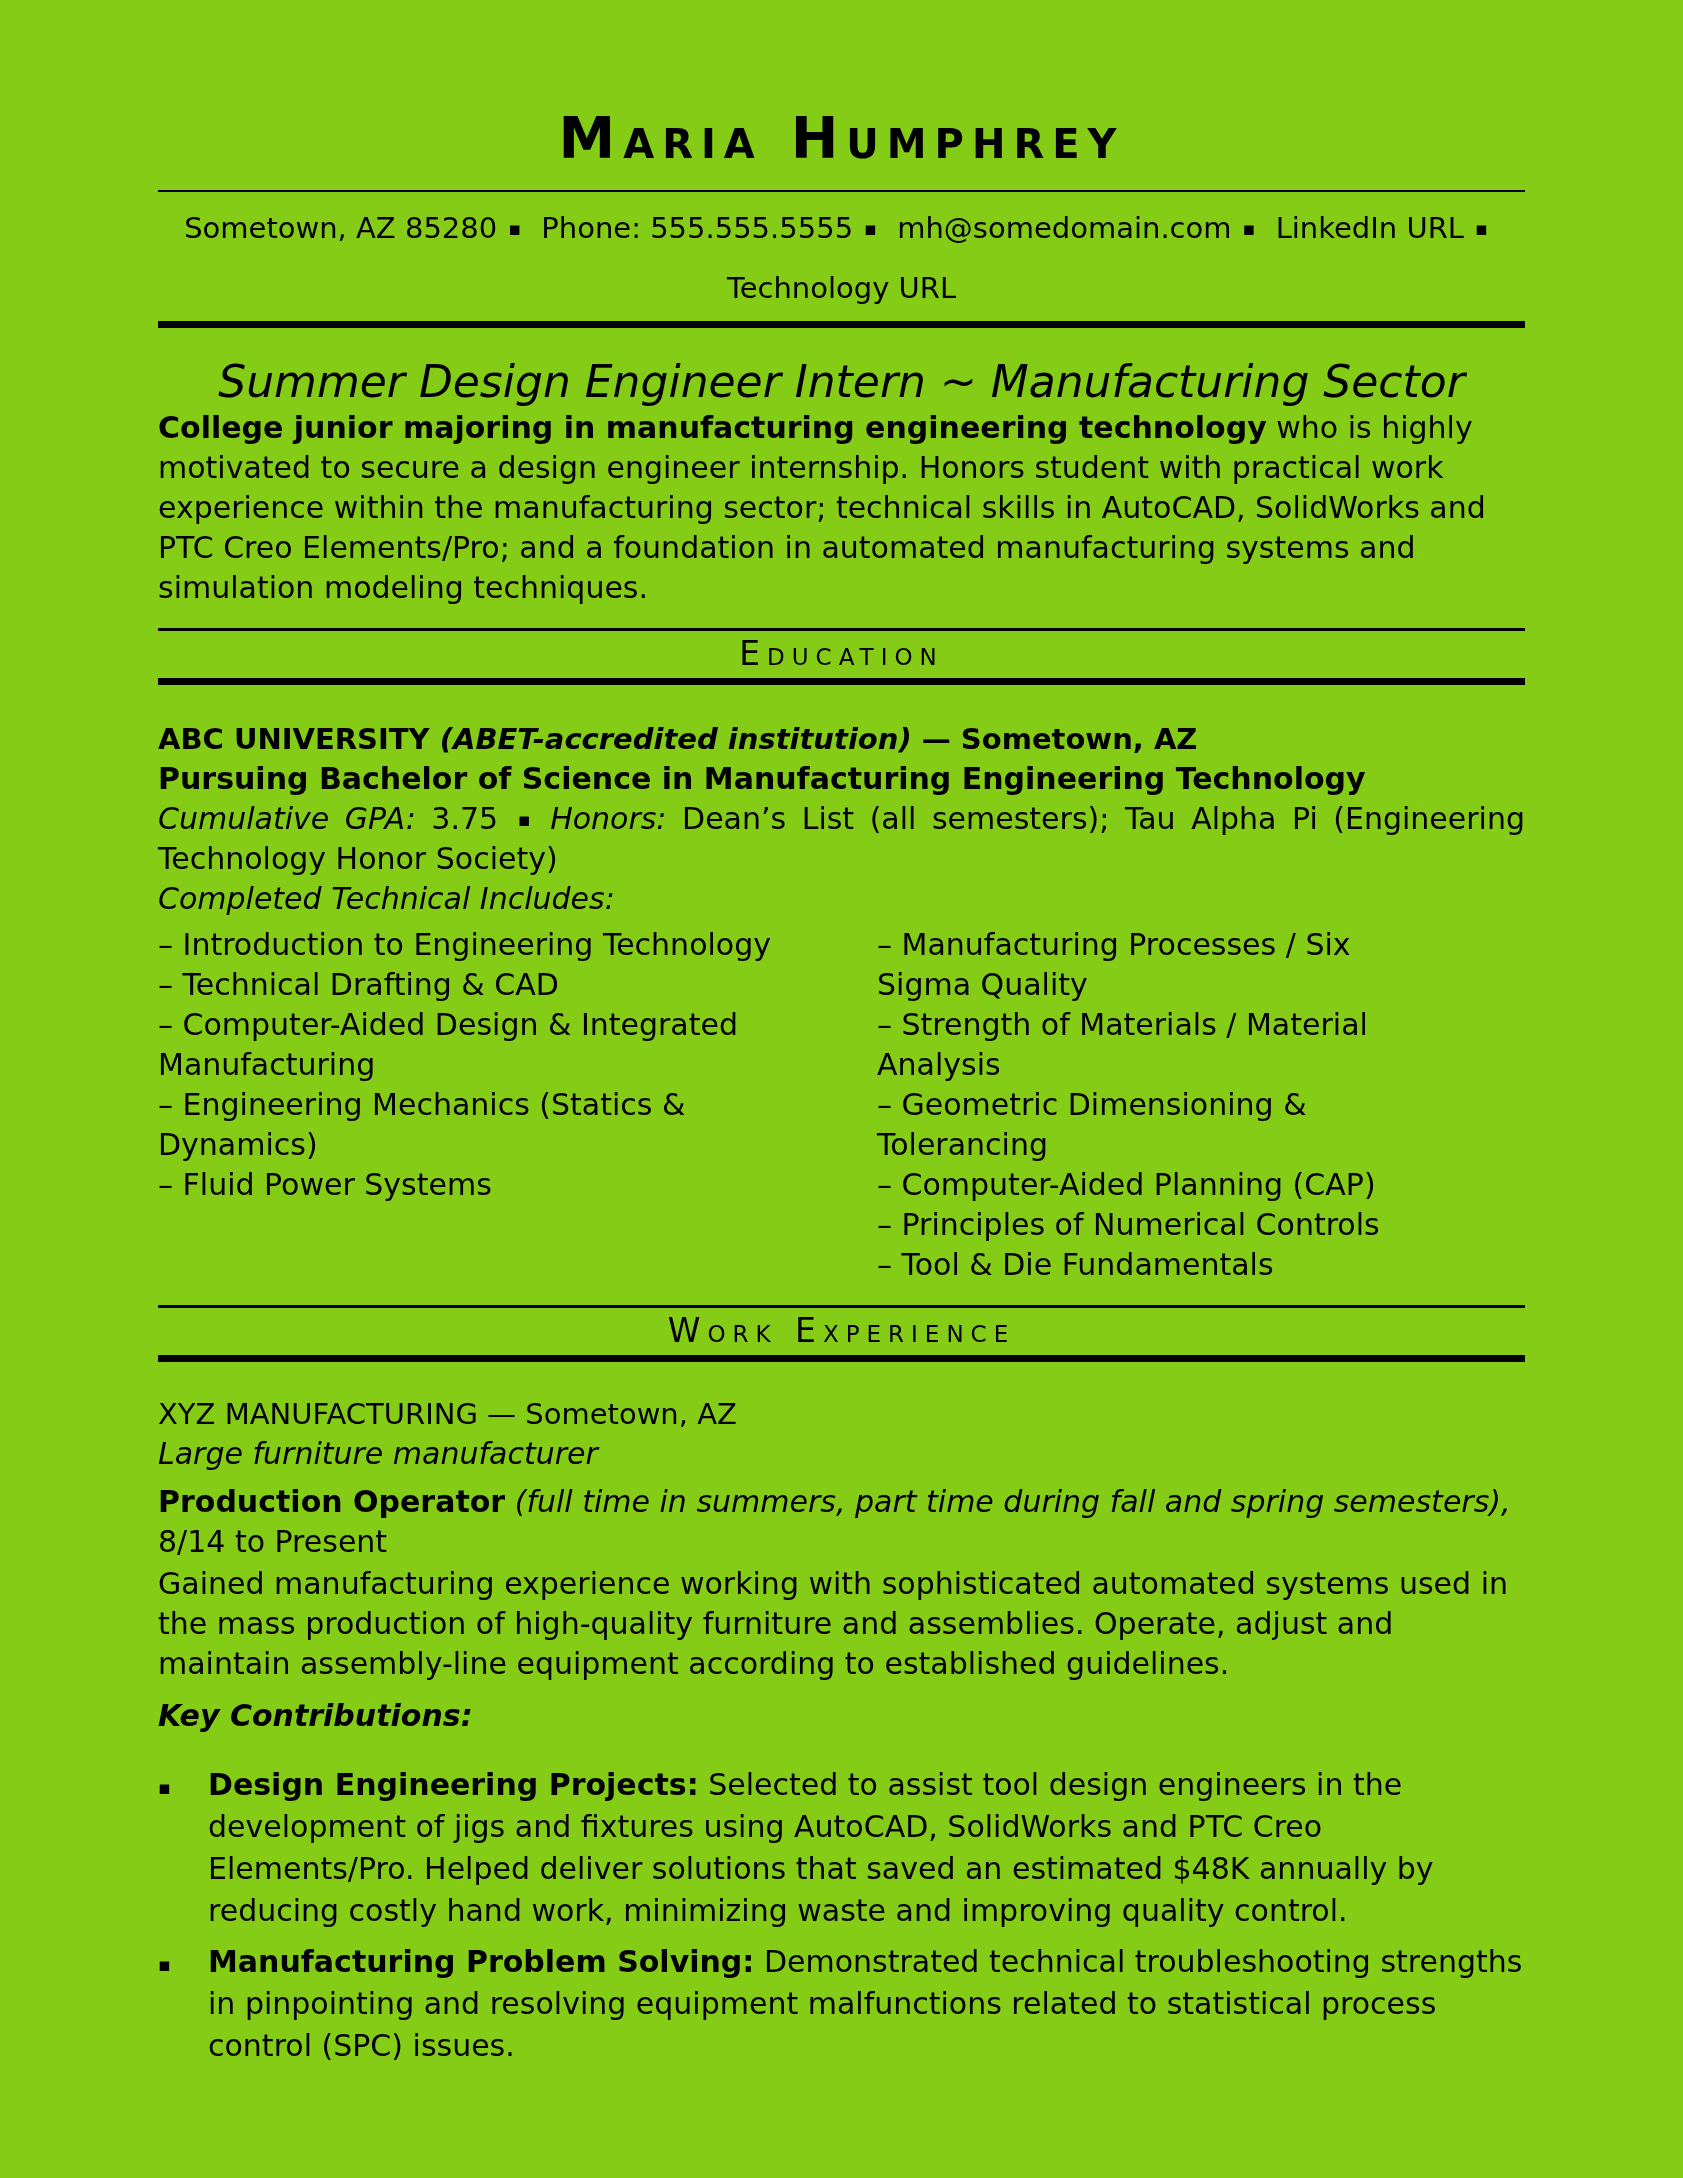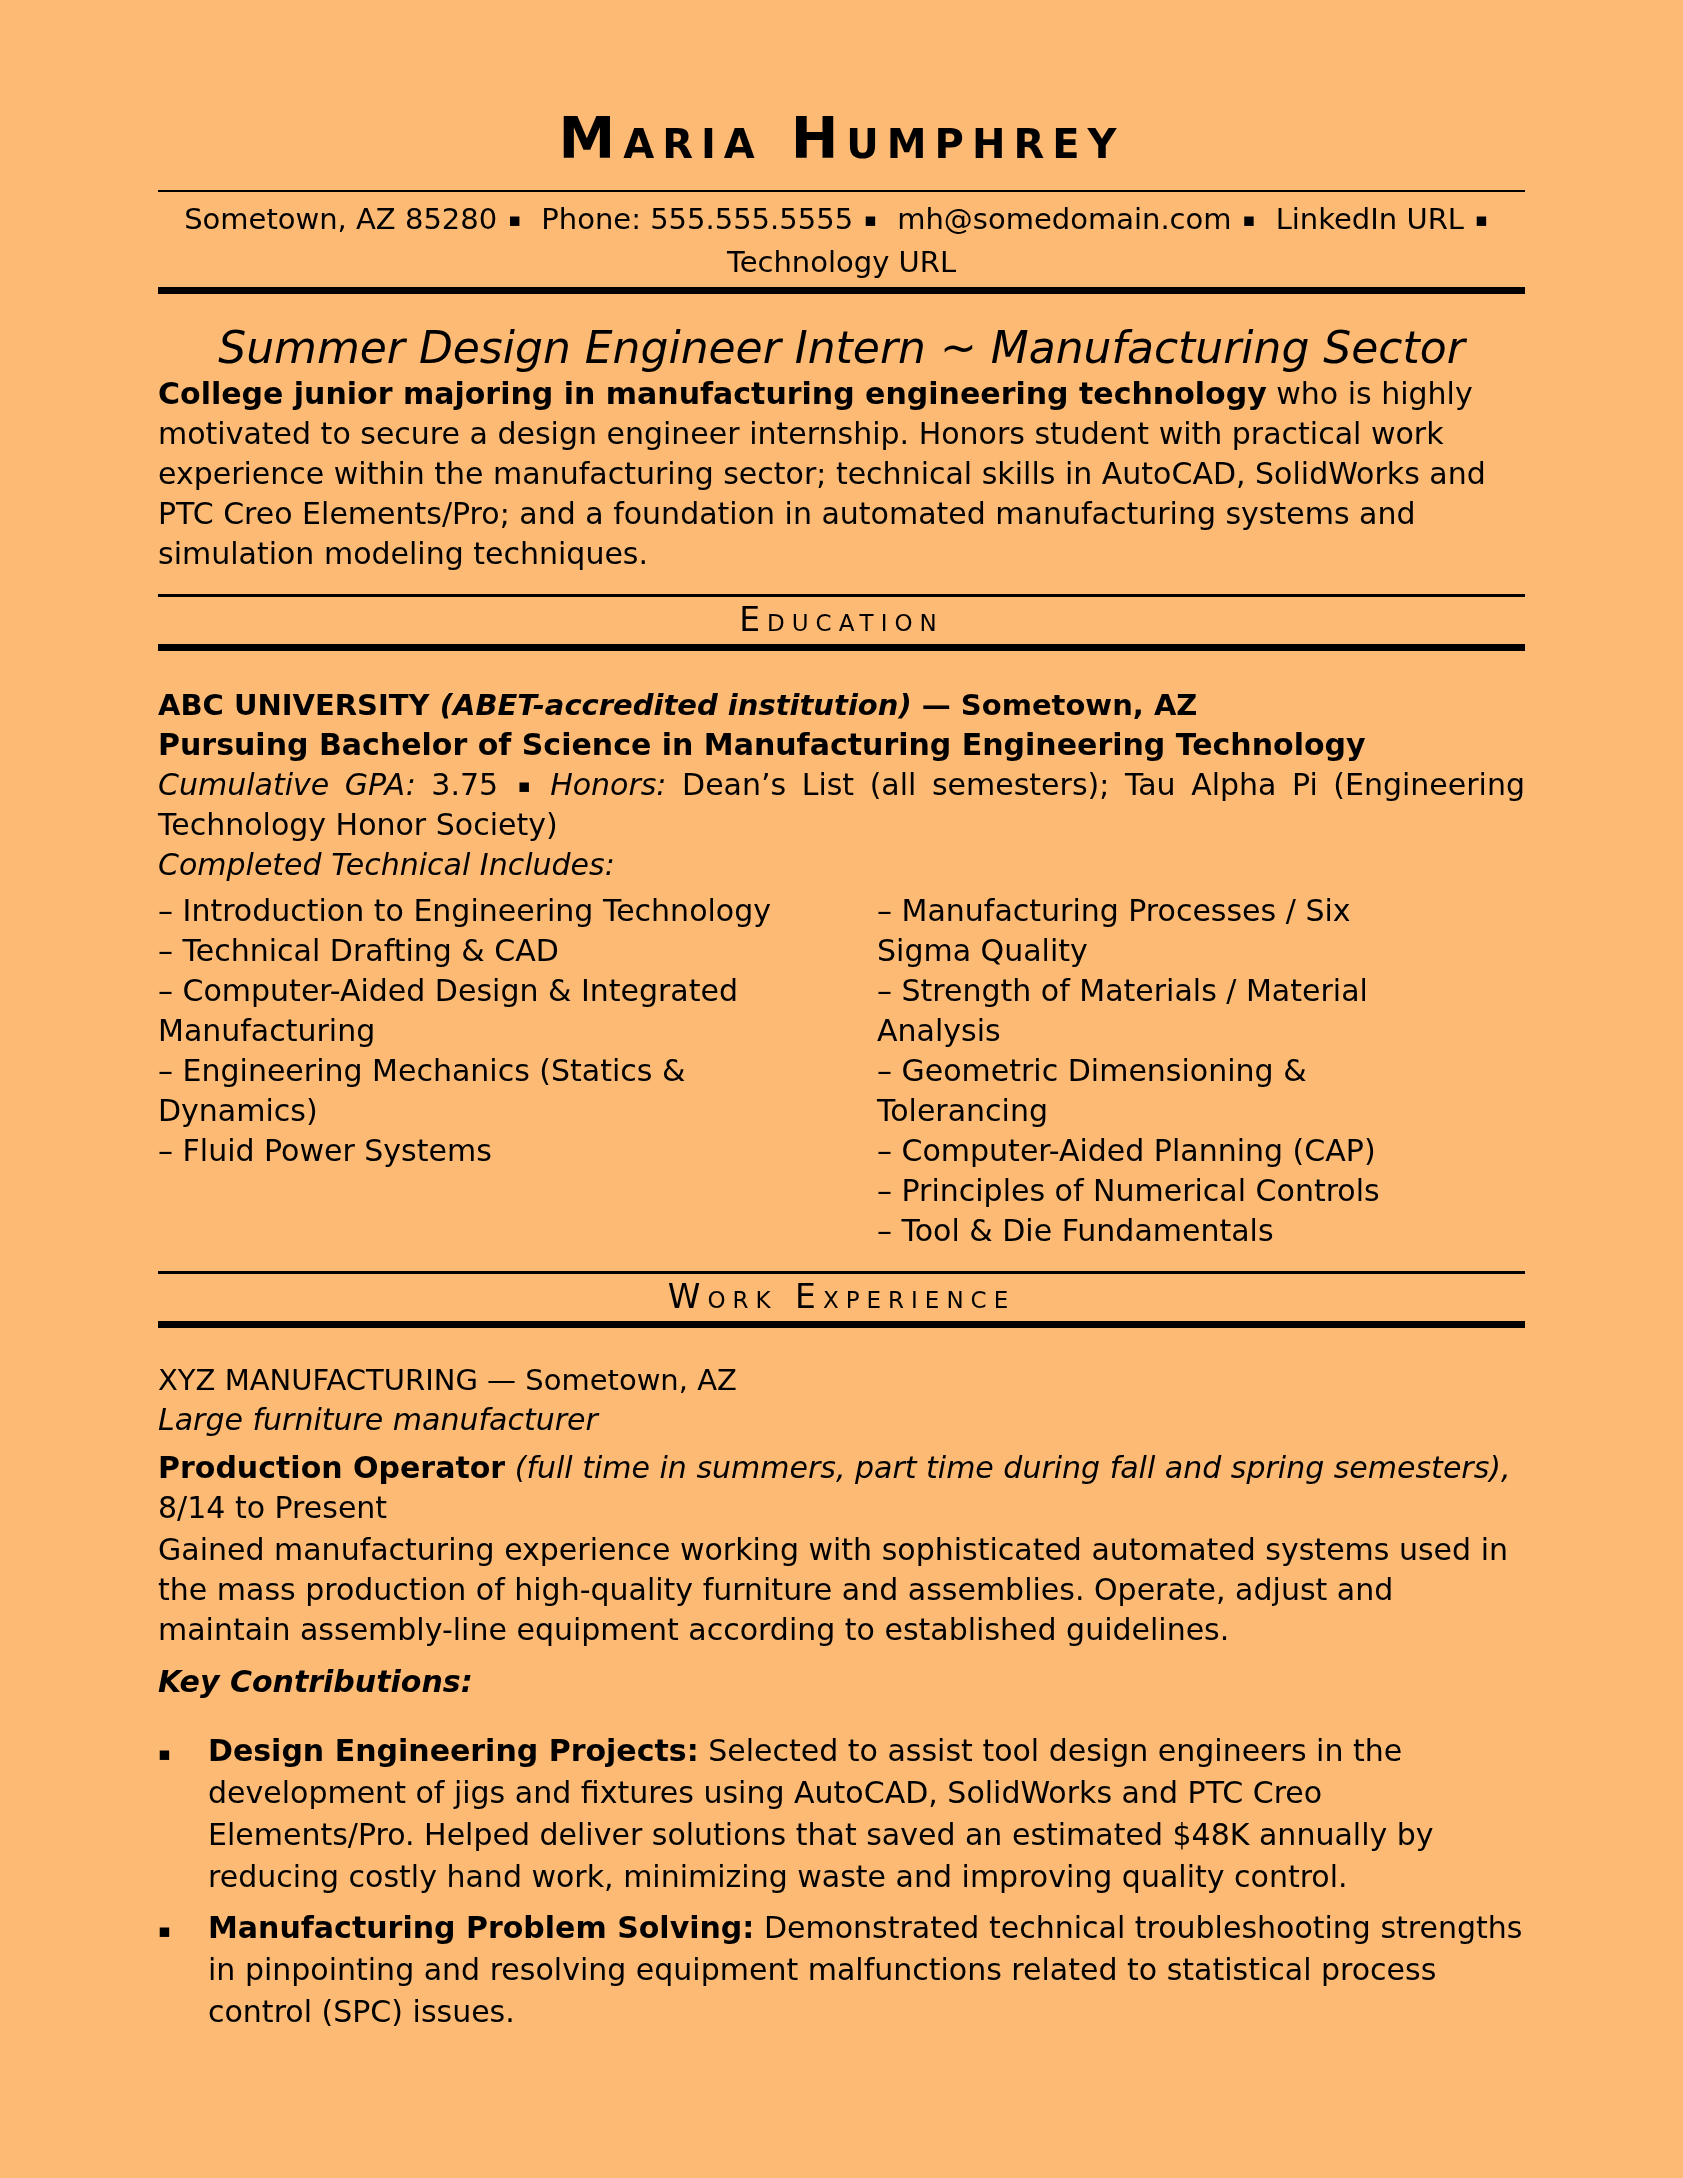--- a/index.html
+++ b/index.html
@@ -1,21 +1,21 @@
 <!DOCTYPE html>
 <html><head>
 <meta charset="utf-8">
 <style>
   * { margin: 0; padding: 0; box-sizing: border-box; }
   html, body { background: #e8e8e8; }
   .page {
     width: 1683px;
     height: 2178px;
     margin: 0 auto;
-    background: #fdba74;
+    background: #84cc16;
     color: #000000;
     font-family: "DejaVu Sans", "Liberation Sans", sans-serif;
     font-size: 30px;
     line-height: 40px;
     padding: 107px 158px 0 158px;
     overflow: hidden;
   }
 
   
   .name {
@@ -24,21 +24,21 @@
     font-weight: 700;
     font-variant: small-caps;
     letter-spacing: 8px;
     text-align: center;
   }
   .rule-thin-name { height: 2px; background: #000; margin-top: 20px; }
   .contact {
     margin-top: 6px;
     text-align: center;
     font-size: 29px;
-    line-height: 43px;
+    line-height: 60px;
   }
   .contact-sep {
     display: inline-block;
     font-size: 19px;
     vertical-align: 3px;
     margin: 0 11px;
   }
   .rule-heavy { height: 7px; background: #000; }
   .rule-heavy.after-contact { margin-top: 3px; }
 

